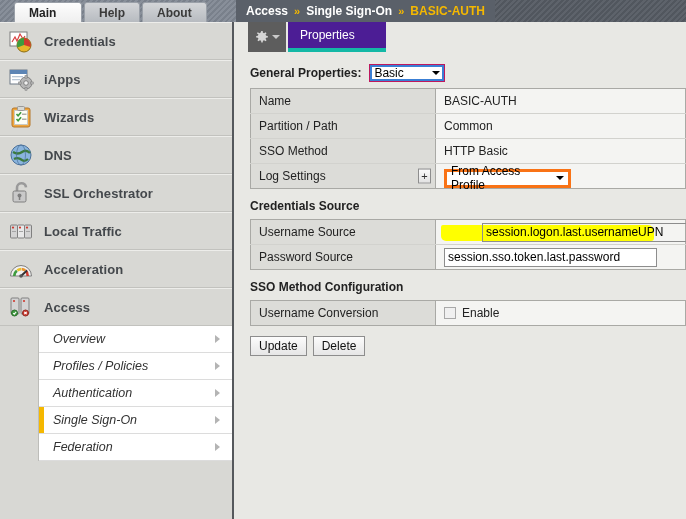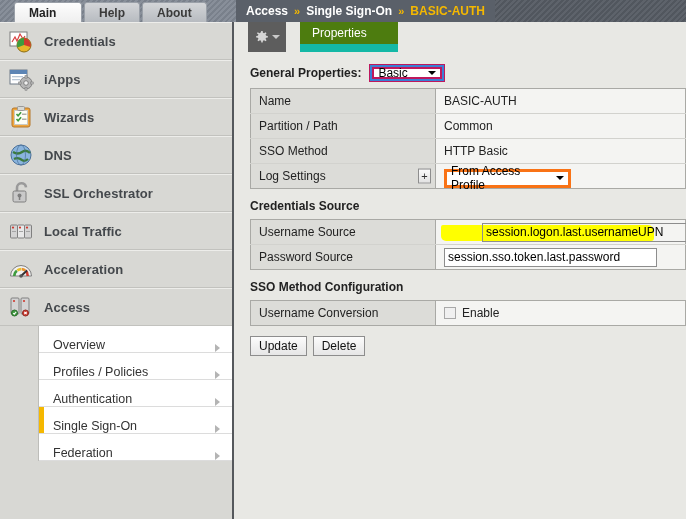--- a/index.html
+++ b/index.html
@@ -85,27 +85,28 @@
 
   
   .submenu {
     margin-left: 38px;
     border-left: 1px solid #bdbdb9;
     background: #ffffff;
   }
   .submenu-item {
     height: 27px;
     display: flex;
-    align-items: flex-end;
+    align-items: center;
     justify-content: space-between;
     padding: 0 8px 0 0;
     border-bottom: 1px solid #dcdcdc;
     background: #fff;
     position: relative;
     box-sizing: border-box;
+    font-style: italic;
   }
   .submenu-item .sm-label {
     font-size: 12.5px;
     color: #333;
     padding-left: 14px;
   }
   .submenu-item.selected::before {
     content: "";
     position: absolute;
     left: 0; top: 0; bottom: 0;
@@ -175,29 +176,29 @@
   }
   .gear-caret {
     width: 0; height: 0;
     border-top: 4px solid #c9c9c9;
     border-left: 4px solid transparent;
     border-right: 4px solid transparent;
   }
   .prop-tab {
     height: 30px;
     min-width: 98px;
-    background: #4d7c0f;
+    background: #4c1d95;
     color: #ffffff;
     font-size: 12px;
     display: flex;
     align-items: center;
     padding: 0 12px;
     box-sizing: border-box;
-    border-bottom: 8px solid #14b8a6;
-    margin-left: 14px;
+    border-bottom: 4px solid #14b8a6;
+    margin-left: 2px;
   }
 
   
   .content {
     position: absolute;
     left: 236px; top: 54px;
     right: 0; bottom: 0;
     background: #e8e8e4;
     overflow: hidden;
     box-sizing: border-box;
@@ -208,21 +209,21 @@
     color: #222;
     padding: 10px 0 6px 14px;
     display: flex;
     align-items: center;
   }
   .gp-select {
     margin-left: 8px;
     height: 18px;
     width: 76px;
     background: #fff;
-    border: 5px solid #be185d;
+    border: 1px solid #be185d;
     outline: 2px solid #3a7fd5;
     outline-offset: -3px;
     font-size: 12px;
     font-weight: normal;
     color: #000;
     display: flex;
     align-items: center;
     justify-content: space-between;
     padding: 0 4px;
     box-sizing: border-box;

